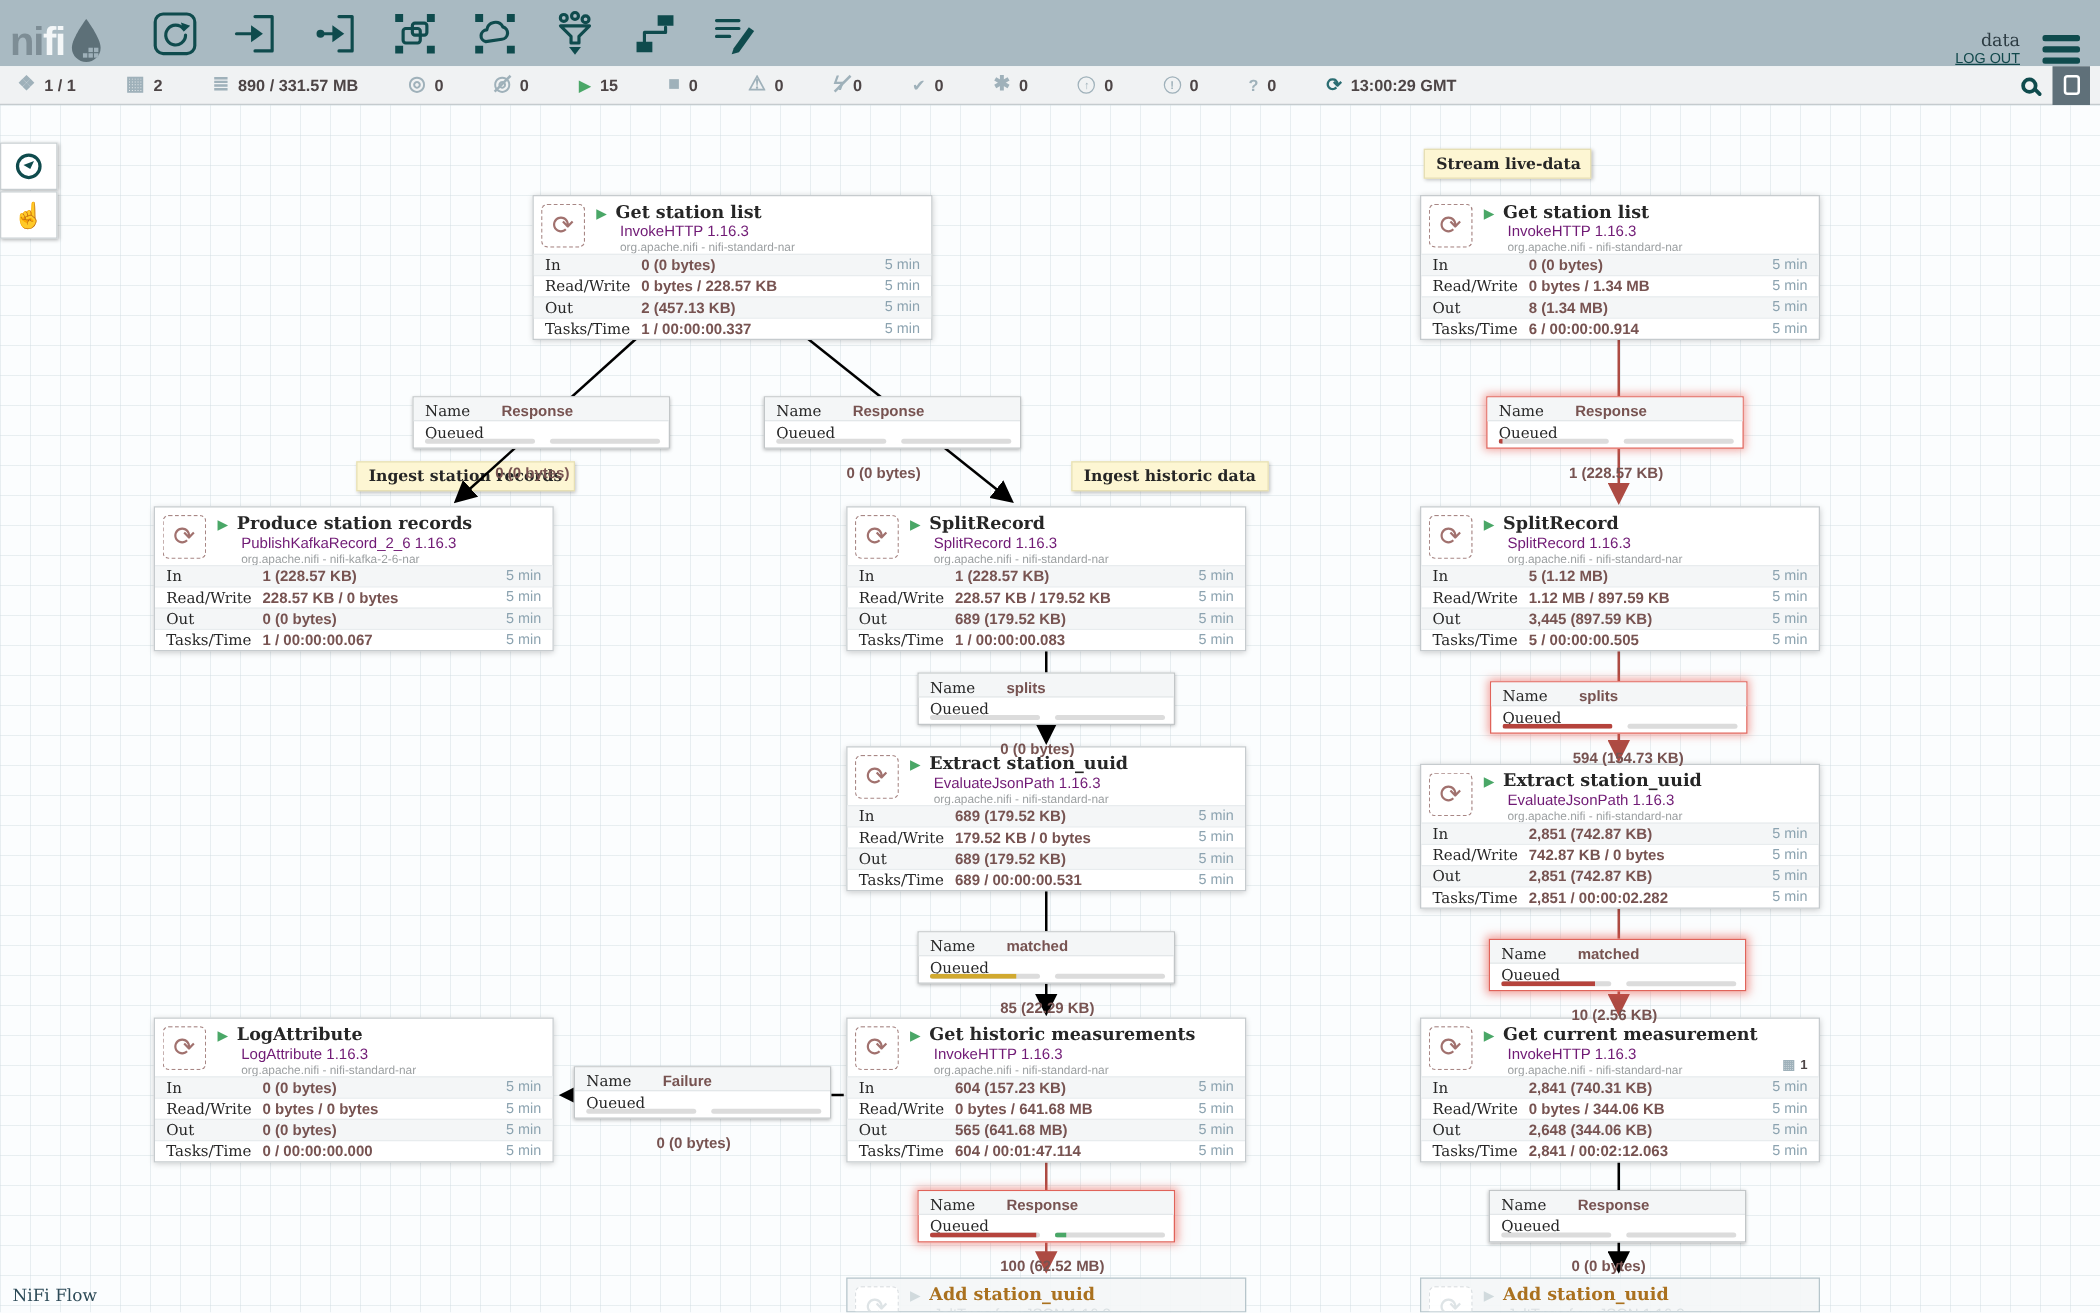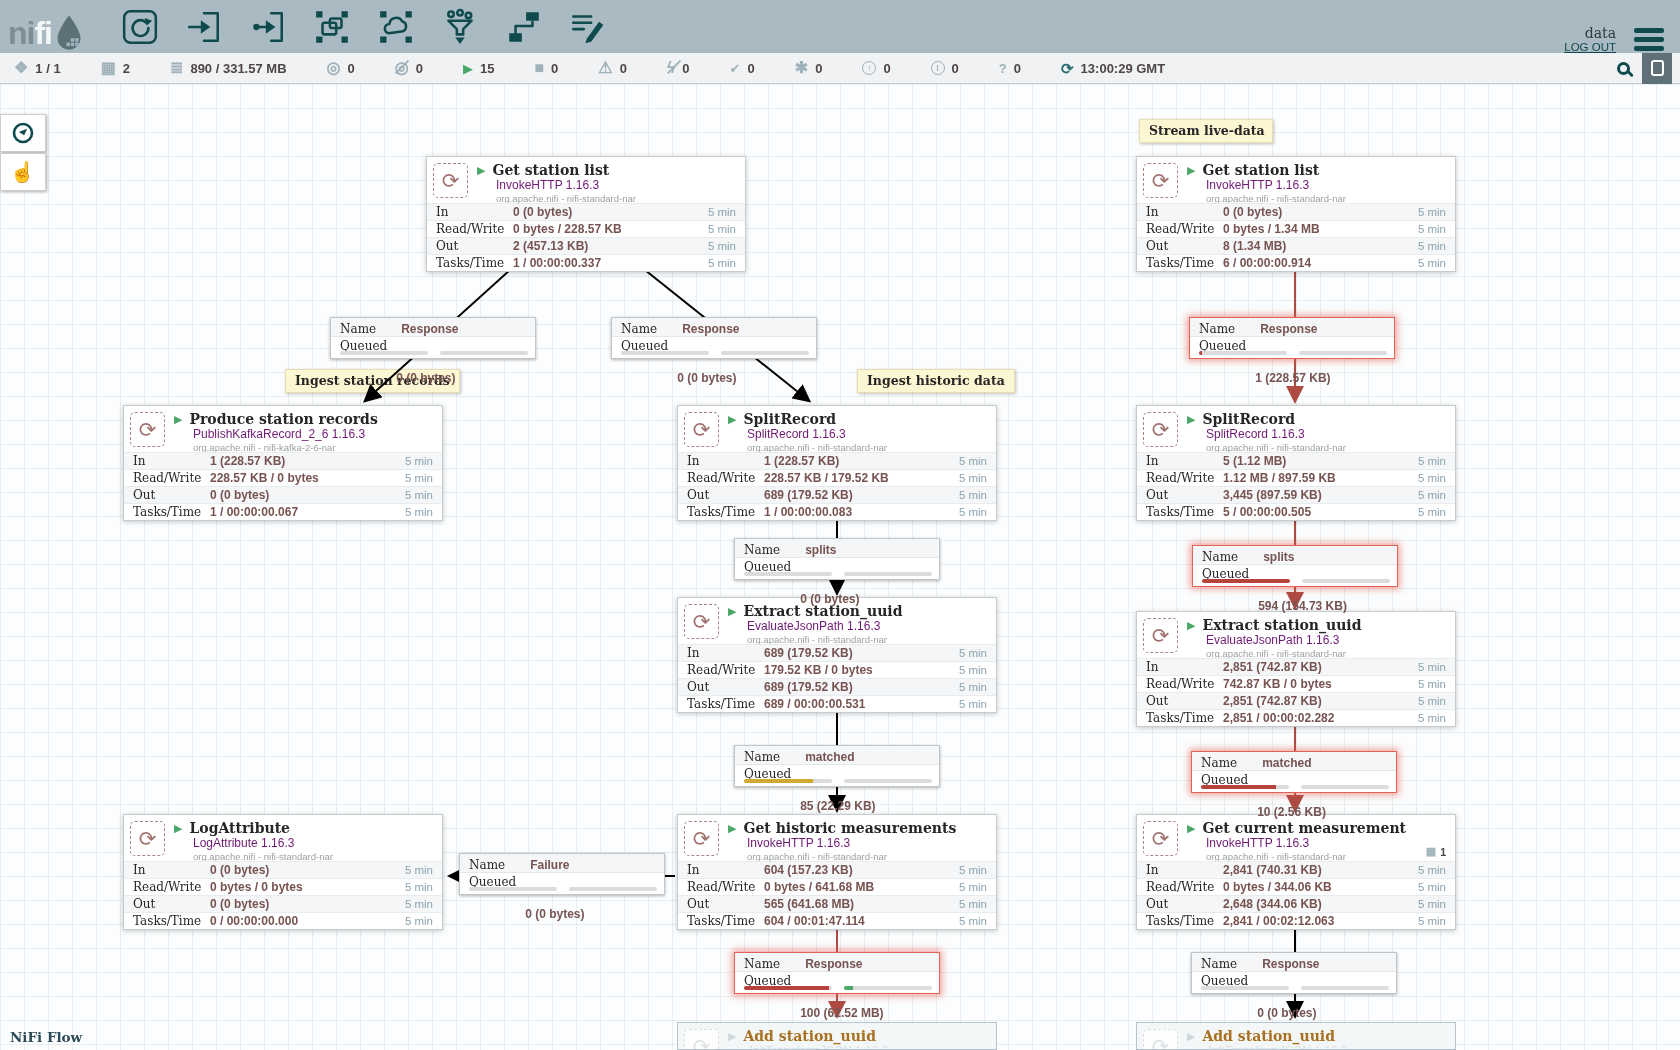--- a/index.html
+++ b/index.html
@@ -86,21 +86,21 @@
   .bar { position:absolute; bottom:3px; height:4px; width:88px; background:#dcdcdc; border-radius:2px; overflow:hidden; }
   .bar.bar1 { left:9px; }
   .bar.bar2 { left:109px; }
   .bar i { display:block; height:4px; width:0; }
 
   
   .side-btn { position:absolute; left:0; width:46px; height:38px; background:#fff; border:1px solid #c9cfd2; box-shadow:1px 1px 3px rgba(0,0,0,.3); z-index:5; display:flex; align-items:center; justify-content:center; cursor:pointer; }
   .hand-glyph { font-size:20px; color:#0f4b4d; }
 
   
-  .breadcrumb { position:absolute; left:10px; bottom:5px; z-index:6; font-family:"DejaVu Serif", serif; font-weight:bold; font-size:13.5px; color:#2c4a57; text-shadow:0 0 3px #fff; }
+  .breadcrumb { position:absolute; left:10px; bottom:5px; z-index:6; font-family:"DejaVu Serif", serif; font-weight:normal; font-size:13.5px; color:#2c4a57; text-shadow:0 0 3px #fff; }
 </style>
 </head>
 <body>
 
 <div class="header">
   <div class="logo">
     <span class="ni">ni</span>
       <span class="fi">fi</span>
     <svg width="30" height="38" viewBox="0 0 34 42">
       <path d="M17 2 C17 2 4 19 4 28 a13 13 0 0 0 26 0 C30 19 17 2 17 2 z" fill="#5d7078"></path>

